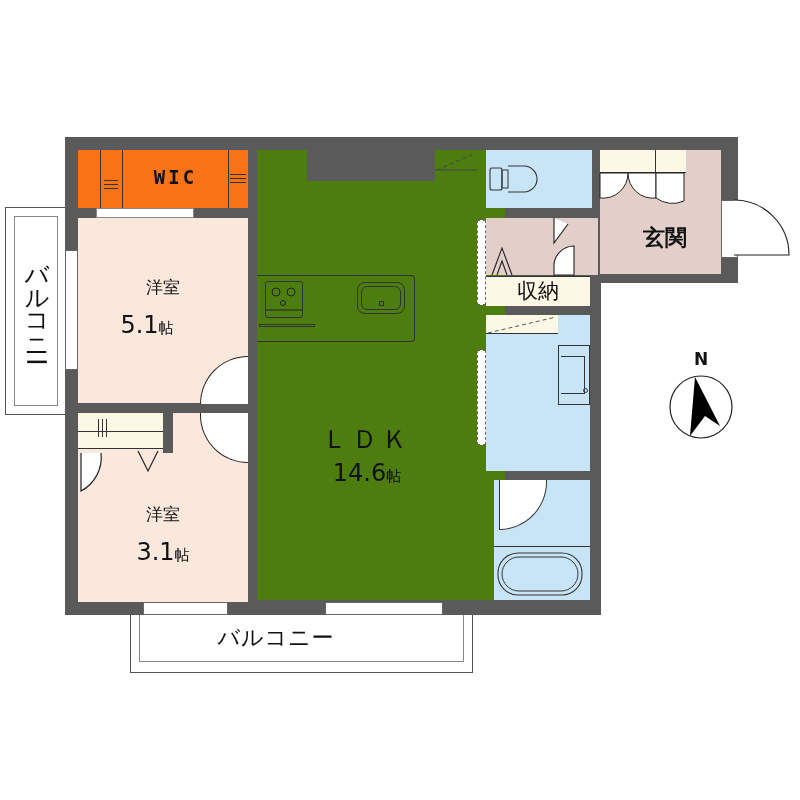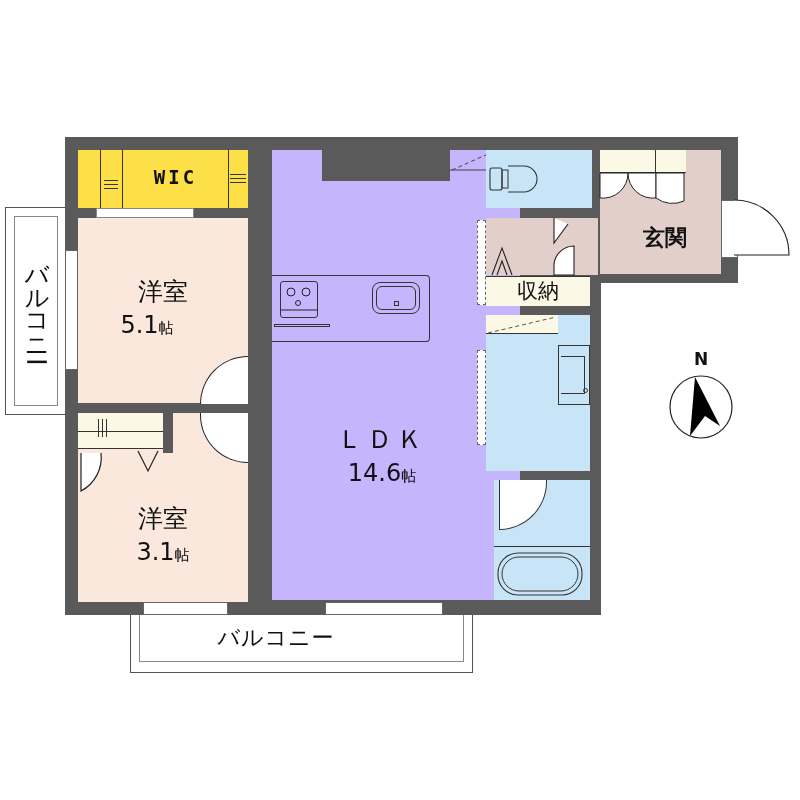--- a/index.html
+++ b/index.html
@@ -1,21 +1,21 @@
 <!DOCTYPE html>
 <html><head>
 <meta charset="utf-8">
 <style>
   html,body{margin:0;padding:0;background:#ffffff;}
   body{width:800px;height:800px;position:relative;overflow:hidden;font-family:"DejaVu Sans","Liberation Sans",sans-serif;}
   .abs{position:absolute;box-sizing:border-box;}
   .wall{background:#5a5a5a;}
   .room{position:absolute;box-sizing:border-box;}
   .label{position:absolute;text-align:center;color:#111;font-weight:bold;line-height:1.15;}
-  .big{font-size:25px;}
+  .big{font-size:17px;}
   .num{font-size:24px;}
   .num small{font-size:15px;}
   .line{position:absolute;background:#333;}
   .win{position:absolute;background:#fff;border:1px solid #666;box-sizing:border-box;}
   .door-arc{position:absolute;box-sizing:border-box;border:1.3px solid #222;background:#fff;}
   svg{position:absolute;overflow:visible;}
 </style>
 </head>
 <body>
 
@@ -25,21 +25,21 @@
 </div>
 
 <div class="abs" style="left:130px;top:612px;width:343px;height:61px;border:1.5px solid #555;border-top:none;background:#fff;">
   <div class="abs" style="left:8px;top:0;width:325px;height:50px;border:1px solid #888;border-top:none;"></div>
   <div class="label" style="left:0;top:13px;width:290px;font-size:22px;font-weight:normal;letter-spacing:1px;">バルコニー</div>
 </div>
 
 <div class="abs wall" style="left:65px;top:137px;width:536px;height:478px;"></div>
 <div class="abs wall" style="left:596px;top:137px;width:142px;height:146px;"></div>
 
-<div class="room" style="left:78px;top:150px;width:170px;height:58px;background:#fde047;">
+<div class="room" style="left:78px;top:150px;width:170px;height:58px;background:#f97316;">
   <div class="line" style="left:22px;top:0;width:1px;height:58px;"></div>
   <div class="line" style="left:44px;top:0;width:1px;height:58px;"></div>
   <div class="line" style="left:150px;top:0;width:1px;height:58px;"></div>
   <div class="line" style="left:26px;top:30px;width:14px;height:1px;"></div>
   <div class="line" style="left:26px;top:34px;width:14px;height:1px;"></div>
   <div class="line" style="left:26px;top:38px;width:14px;height:1px;"></div>
   <div class="line" style="left:152px;top:24px;width:16px;height:1px;"></div>
   <div class="line" style="left:152px;top:28px;width:16px;height:1px;"></div>
   <div class="line" style="left:152px;top:32px;width:16px;height:1px;"></div>
   <div class="label" style="left:45px;top:17px;width:105px;font-size:19px;letter-spacing:3px;font-family:'DejaVu Sans Mono',monospace;">WIC</div>
@@ -73,21 +73,21 @@
   <div class="label big" style="left:30px;top:92px;width:110px;font-weight:normal;">洋室</div>
   <div class="label num" style="left:20px;top:126px;width:130px;font-weight:normal;">
     <span>3.1</span><small>帖</small>
   </div>
 </div>
 
 <div class="door-arc" style="left:200px;top:413px;width:48px;height:50px;border-radius:0 0 0 48px;border-right:none;border-top:none;"></div>
 
 <div class="win" style="left:143px;top:602px;width:85px;height:13px;"></div>
 
-<div class="room" style="left:257px;top:150px;width:248px;height:450px;background:#c4b5fd;margin-left:15px;">
+<div class="room" style="left:257px;top:150px;width:248px;height:450px;background:#4d7c0f;">
   <div class="abs wall" style="left:50px;top:0;width:128px;height:31px;"></div>
   <svg width="220" height="40" style="left:0;top:0;">
     <line x1="180" y1="20" x2="216" y2="4" stroke="#444" stroke-width="1" stroke-dasharray="4 3"></line>
     <line x1="178" y1="20" x2="220" y2="20" stroke="#444" stroke-width="1"></line>
   </svg>
 
   <div class="abs" style="left:0;top:125px;width:158px;height:67px;border:1.2px solid #333;border-left:none;border-radius:0 4px 4px 0;">
     <div class="abs" style="left:8px;top:5px;width:38px;height:37px;border:1.2px solid #333;border-radius:3px;">
       <svg width="36" height="36" style="left:0;top:0;">
         <circle cx="10" cy="10" r="4" fill="none" stroke="#222" stroke-width="1"></circle>

